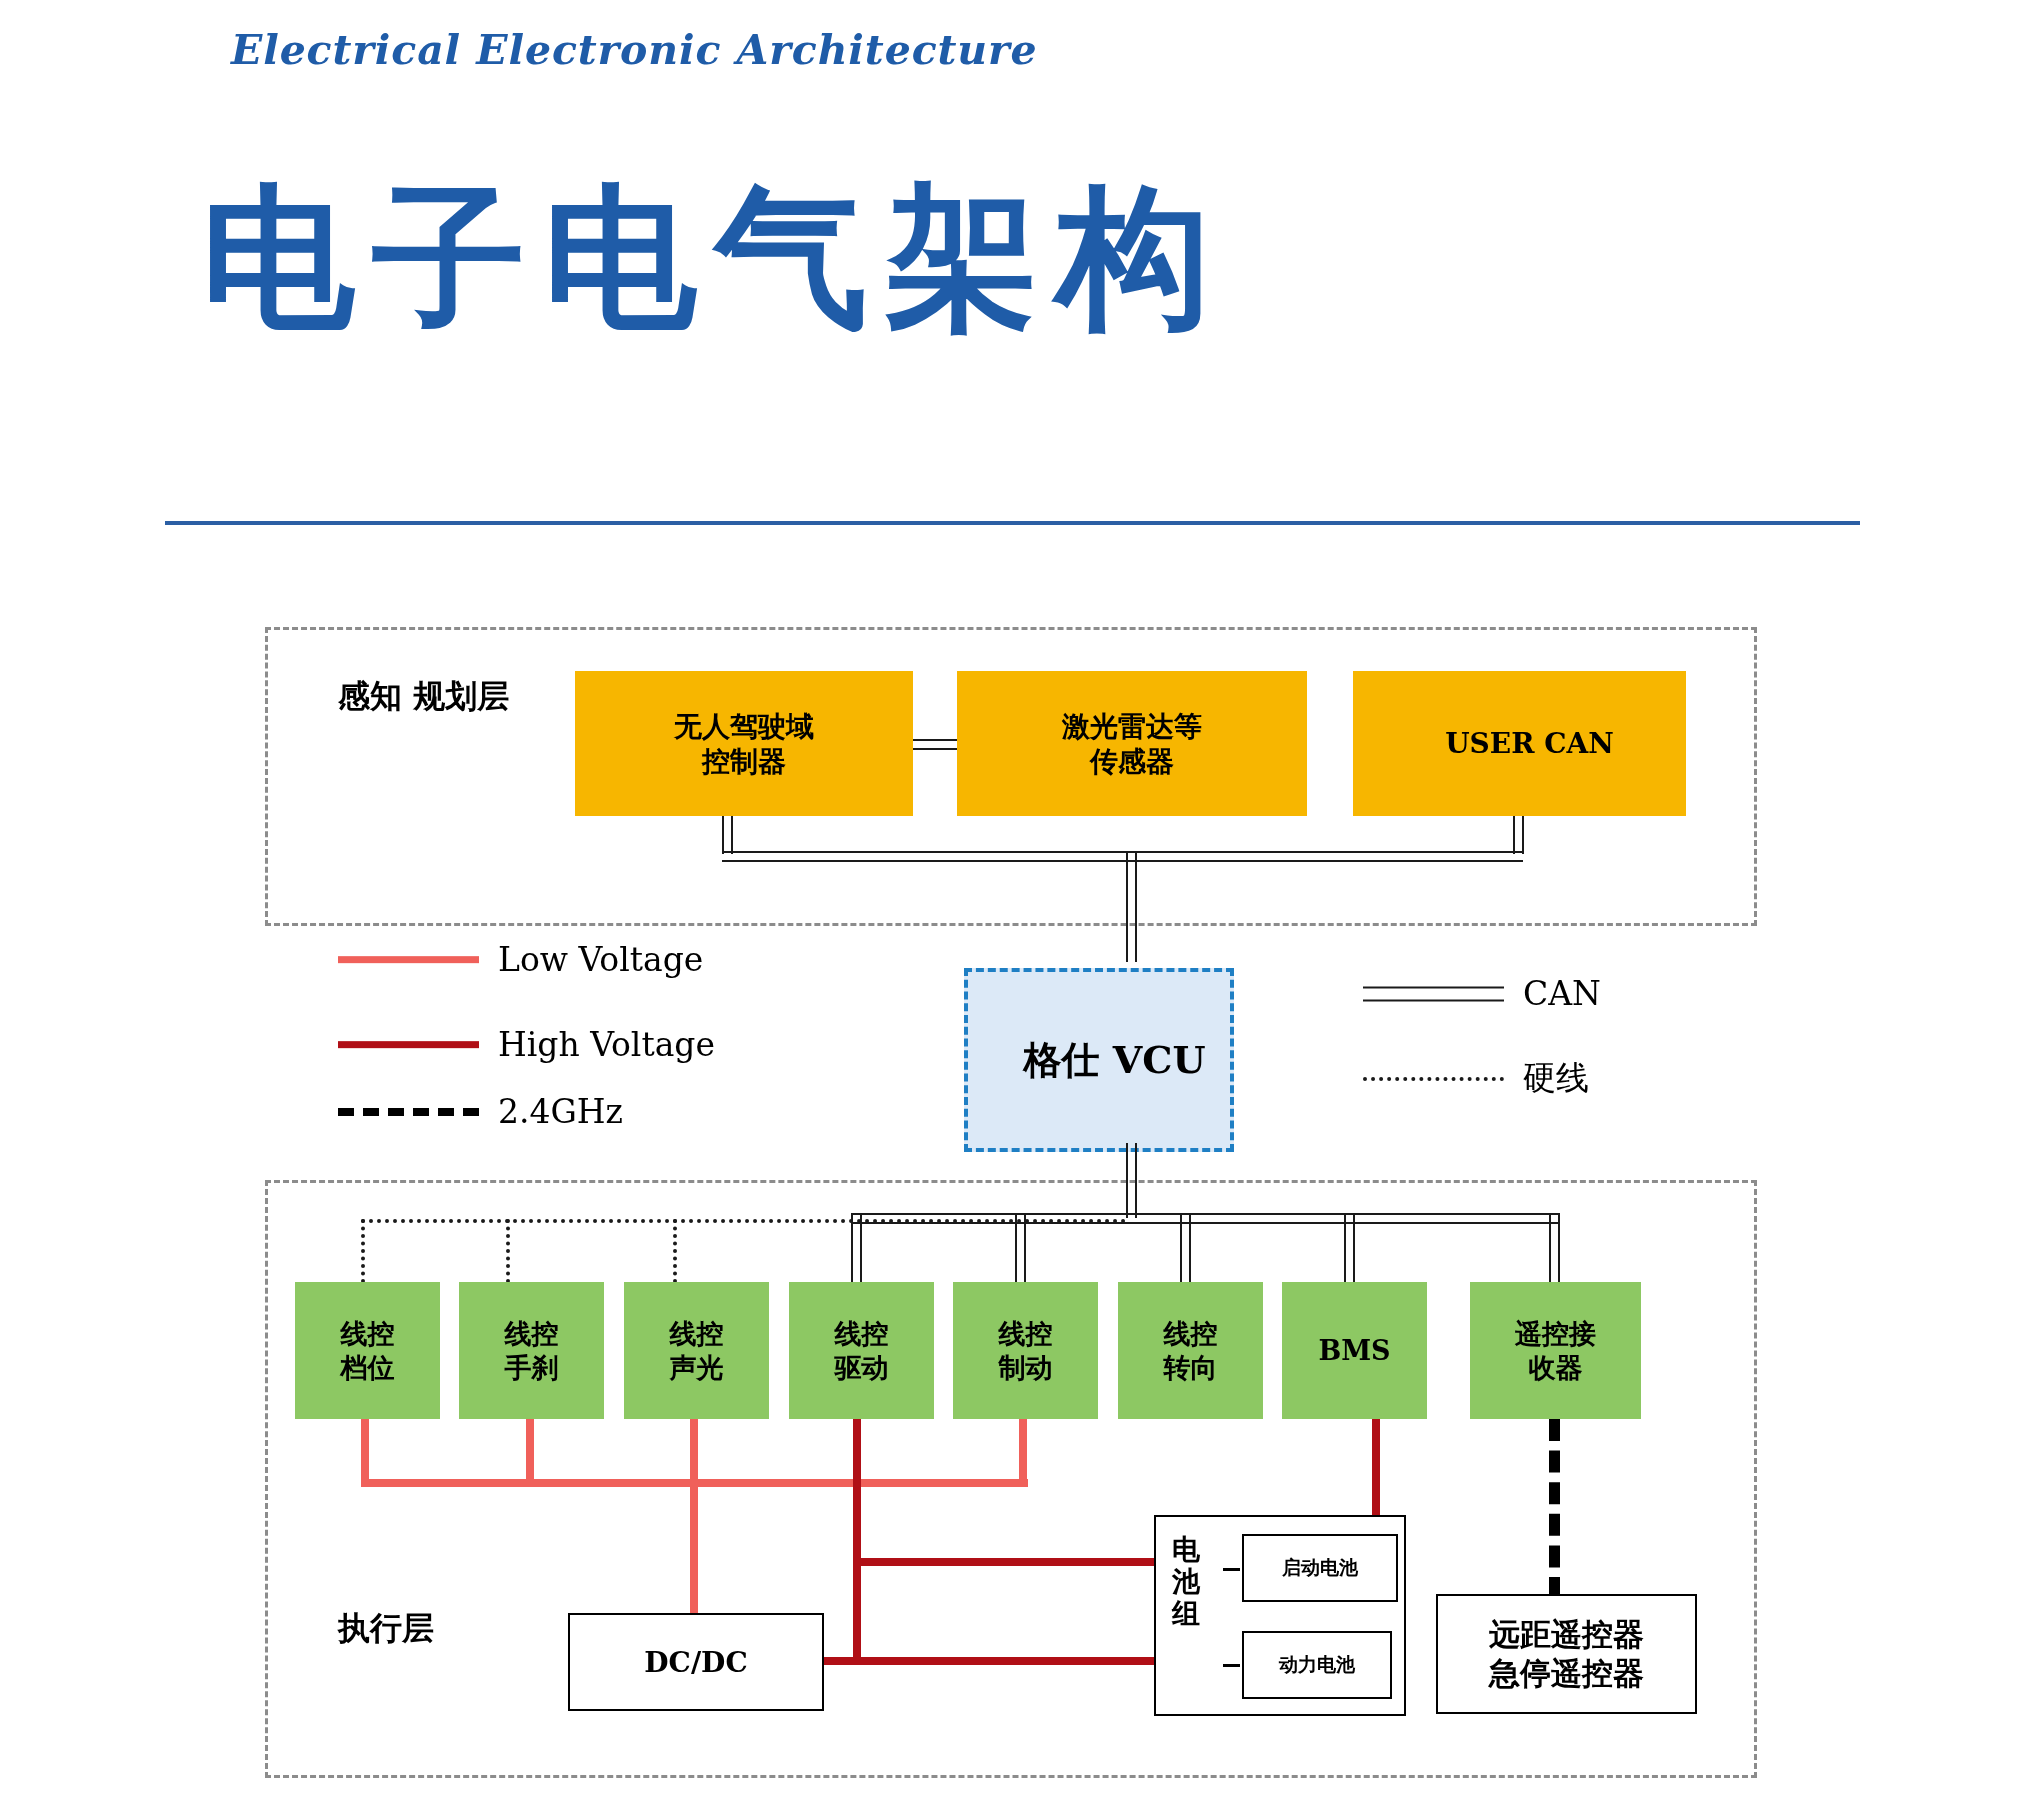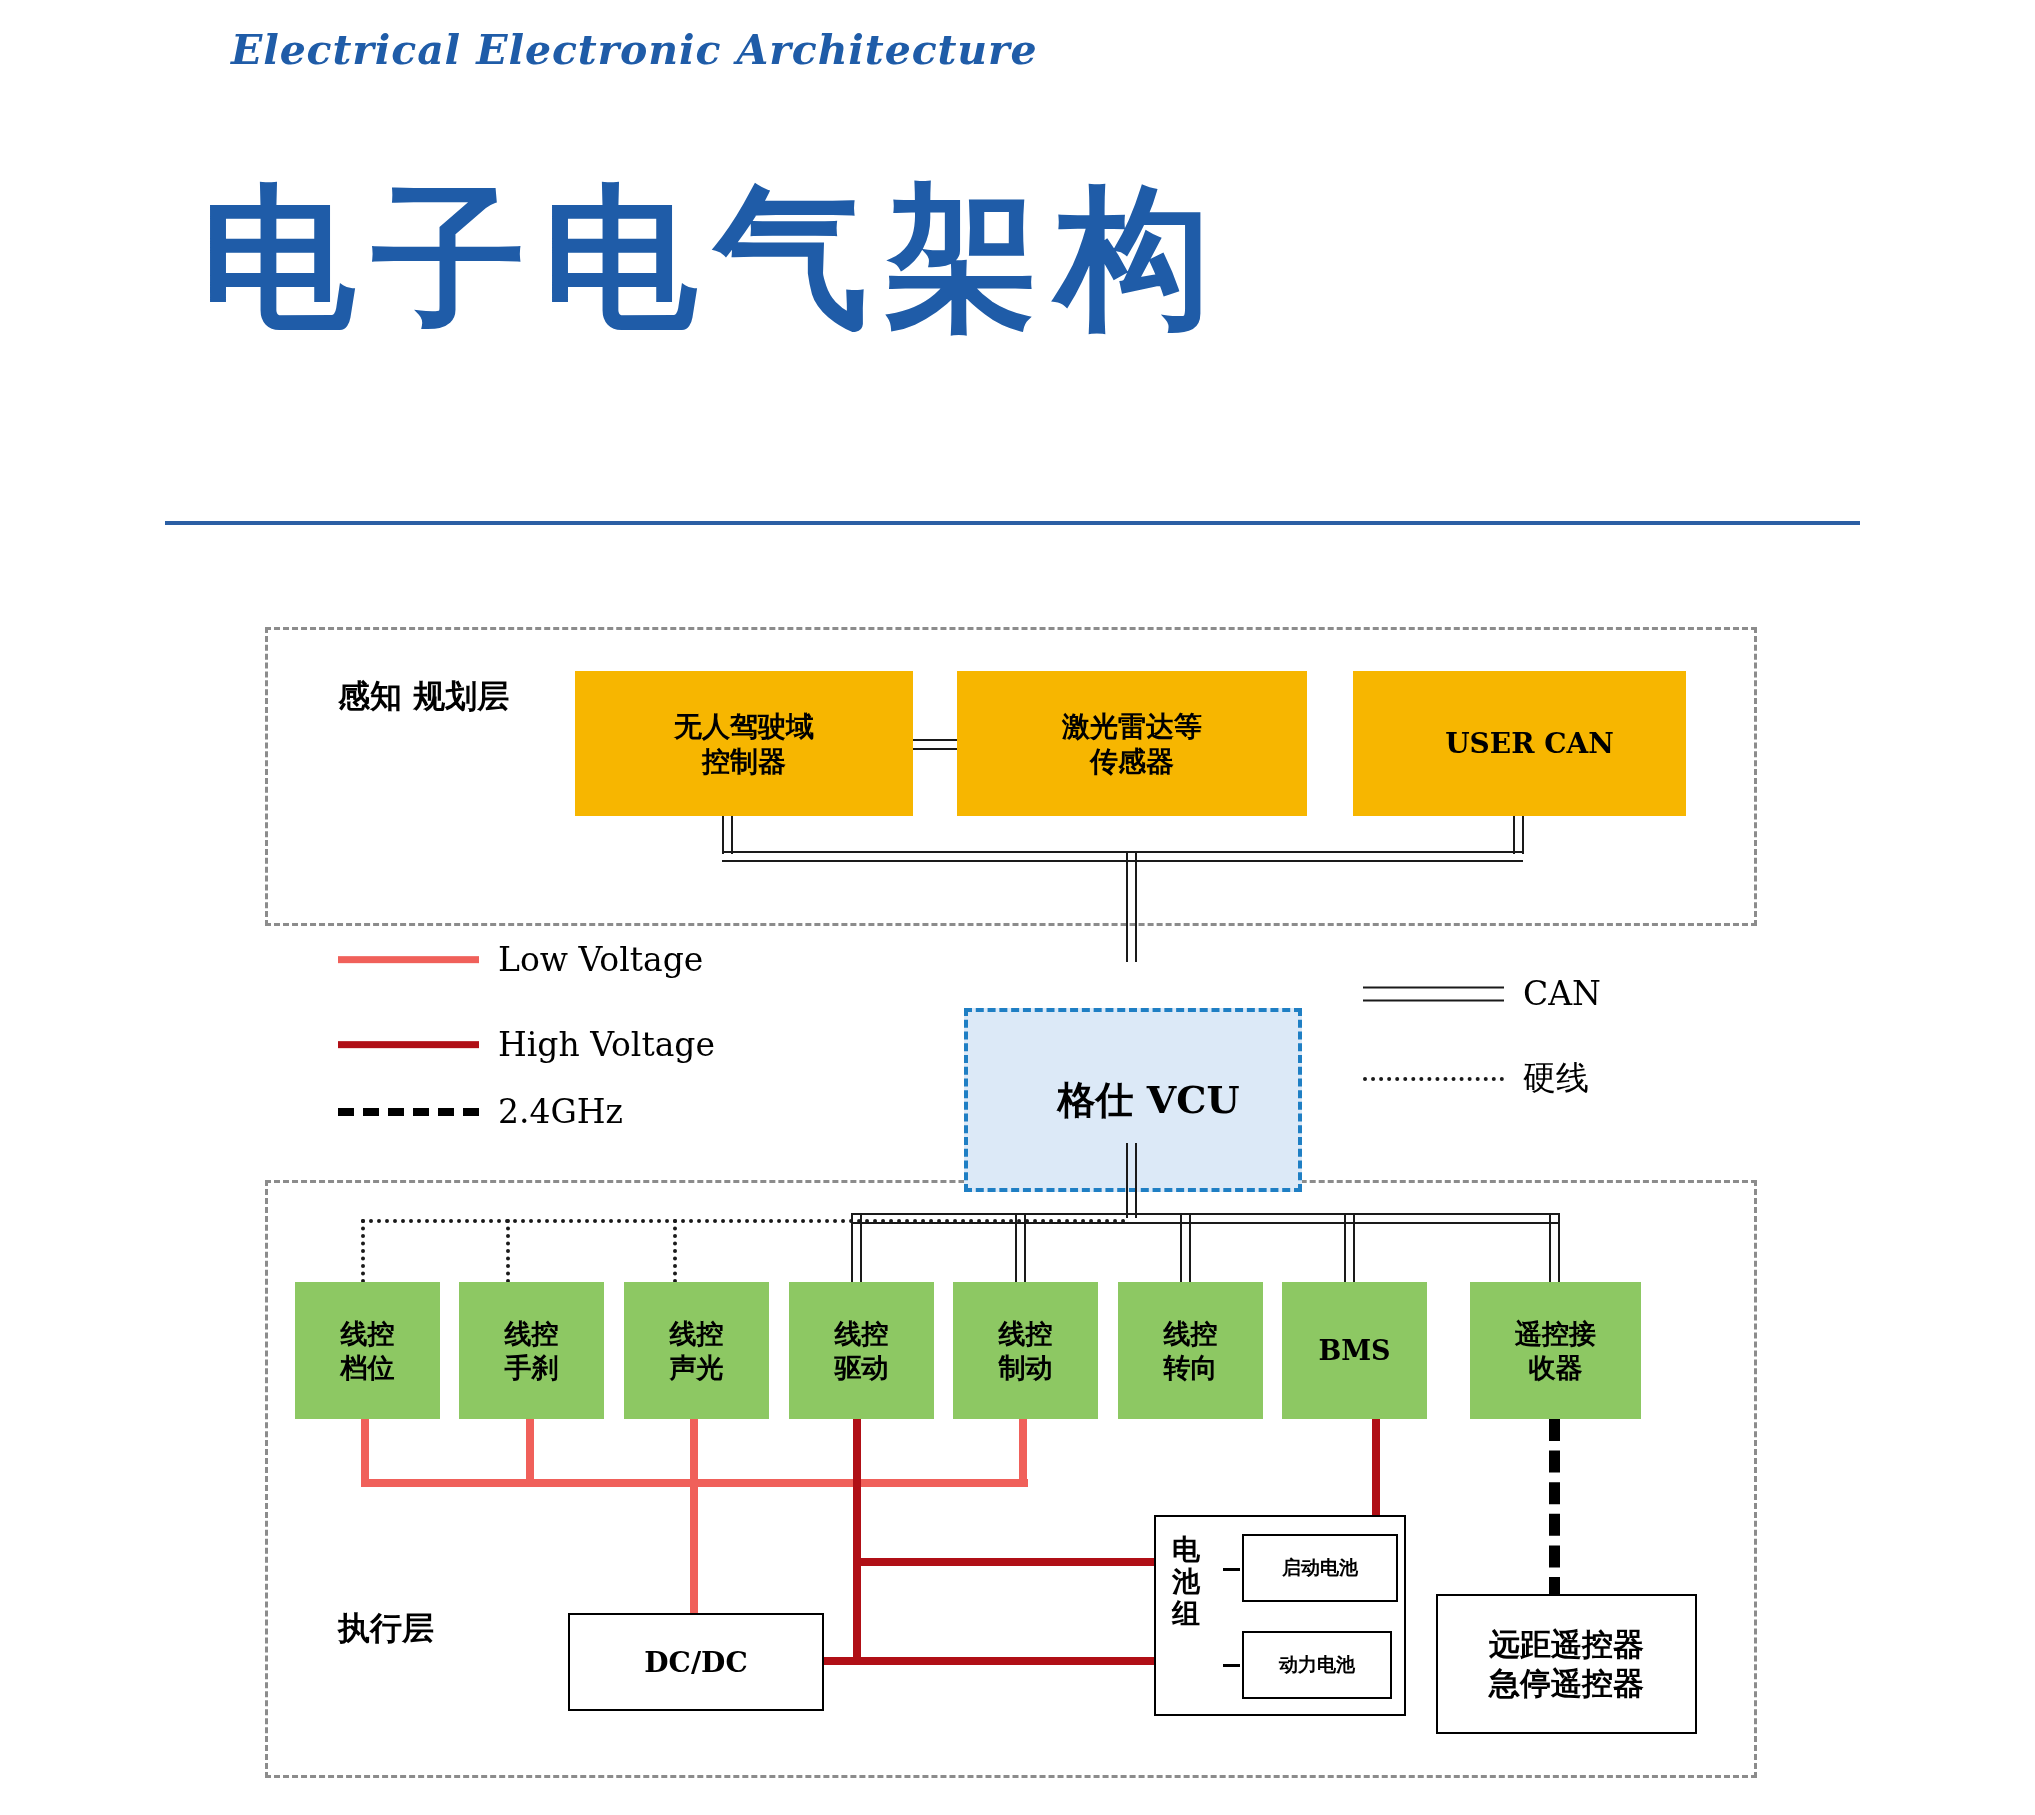--- a/index.html
+++ b/index.html
@@ -104,35 +104,35 @@
     font-size: 38px;
     color: #000;
   }
 
   
   #n-adc   { left: 575px; top: 671px; width: 338px; height: 145px; }
   #n-lidar { left: 957px; top: 671px; width: 350px; height: 145px; }
   #n-ucan  { left: 1353px; top: 671px; width: 333px; height: 145px; padding-left: 20px; }
 
   
-  #n-vcu { left: 964px; top: 1008px; width: 338px; height: 184px; padding-left: 31px; }
+  #n-vcu { left: 964px; top: 968px; width: 270px; height: 184px; padding-left: 31px; }
 
   
   #n-gear   { left: 295px;  top: 1282px; width: 145px; height: 137px; }
   #n-brakeh { left: 459px; top: 1282px; width: 145px; height: 137px; }
   #n-sound  { left: 624px; top: 1282px; width: 145px; height: 137px; }
   #n-drive  { left: 789px; top: 1282px; width: 145px; height: 137px; }
   #n-brake  { left: 953px; top: 1282px; width: 145px; height: 137px; }
   #n-steer  { left: 1118px; top: 1282px; width: 145px; height: 137px; }
   #n-bms    { left: 1282px; top: 1282px; width: 145px; height: 137px; }
   #n-rcrx   { left: 1470px; top: 1282px; width: 171px; height: 137px; }
 
   
   #n-dcdc { left: 568px; top: 1613px; width: 256px; height: 98px; }
-  #n-remote { left: 1436px; top: 1594px; width: 261px; height: 140px; font-size: 31px; }
+  #n-remote { left: 1436px; top: 1594px; width: 261px; height: 120px; font-size: 31px; }
 
   
   #n-battpack {
     position: absolute;
     left: 1154px;
     top: 1515px;
     width: 252px;
     height: 201px;
     border: 2.6px solid #000;
     box-sizing: border-box;

